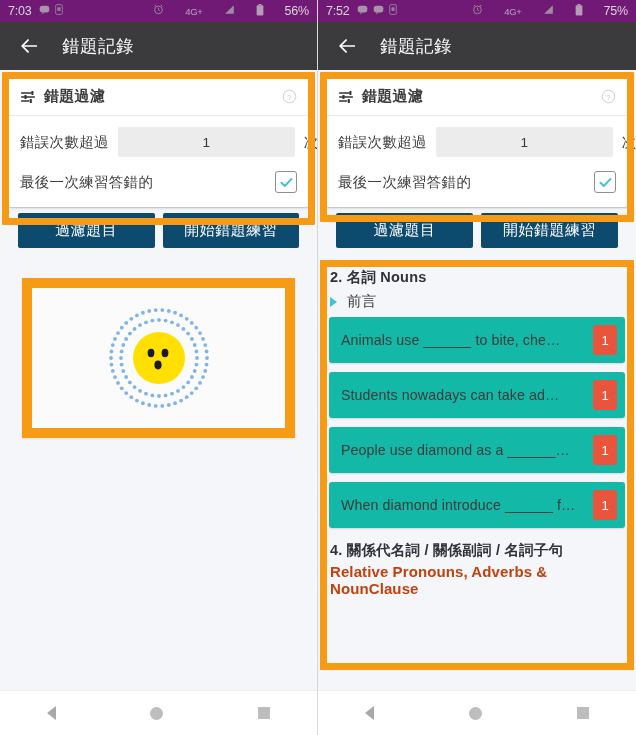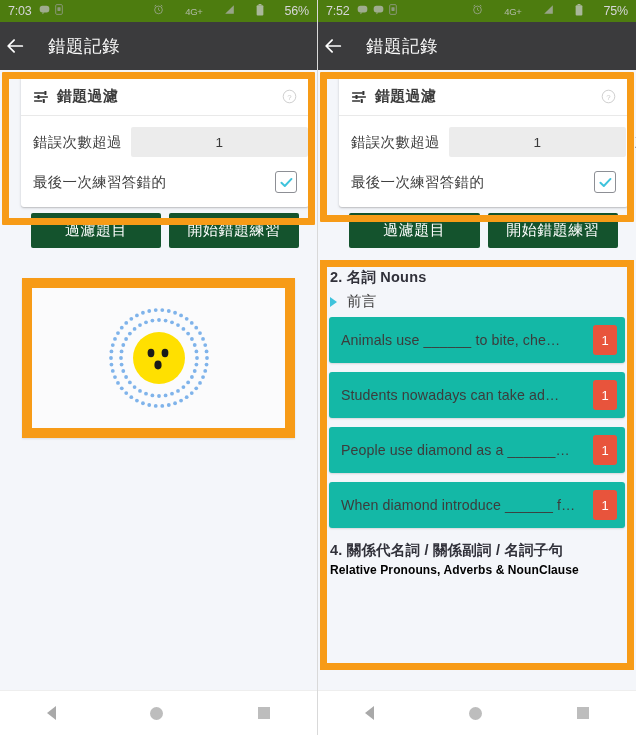--- a/index.html
+++ b/index.html
@@ -15,52 +15,53 @@
     width: 318px; height: 735px;
     display: flex; flex-direction: column;
     background: #F4F6FA;
     overflow: hidden;
   }
   .phone.left { border-right: 1px solid #d9d9d9; }
 
   
   .statusbar {
     height: 22px; flex: 0 0 22px;
-    background: #4d7c0f;
+    background: #701a75;
     display: flex; align-items: center;
     padding: 0 8px;
     color: #c9c9cb;
     font-size: 12px;
   }
   .sb-clock { font-size: 12.5px; color: #d6d6d8; letter-spacing: -0.2px; }
   .sb-left-icons { display: flex; align-items: center; gap: 5px; margin-left: 7px; }
   .sb-spacer { flex: 1 1 auto; }
   .sb-right { display: flex; align-items: center; gap: 21px; }
   .sb-ico { display: inline-block; opacity: .72; }
   .sb-net { font-size: 9.5px; letter-spacing: -.3px; opacity: .8; }
   .sb-pct { font-size: 12.5px; color: #d6d6d8; letter-spacing: -0.2px; }
 
   
   .appbar {
     height: 48px; flex: 0 0 48px;
     background: #3b3b3d;
     display: flex; align-items: center;
+    padding-left: 14px;
     color: #ffffff;
   }
   .appbar .back { width: 30px; height: 30px; display: flex; align-items: center; justify-content: center; }
   .appbar .title {
     font-size: 17.5px; margin-left: 18px;
     color: #fafafa; letter-spacing: .5px;
   }
 
   
   .content { flex: 1 1 auto; position: relative; overflow: hidden; background: #F4F6FA; }
 
   
-  .filter-wrap { position: relative; padding: 6px 8px 0 21px; }
+  .filter-wrap { position: relative; padding: 6px 8px 0 8px; }
   .filter-frame {
     position: absolute;
     border: 7px solid #F79B17;
     background: transparent;
     pointer-events: none;
     z-index: 5;
     border-radius: 1px;
   }
   .card {
     background: #ffffff;
@@ -106,21 +107,21 @@
     border: 1.6px solid #8d8f95;
     border-radius: 3px;
     display: flex; align-items: center; justify-content: center;
     background: #fff;
   }
 
   .btn-row { display: flex; gap: 8px; padding: 6px 10px 10px 10px; }
   .btn {
     flex: 1 1 0;
     height: 35px;
-    background: #14532d;
+    background: #0c4a6e;
     color: #ffffff;
     border: none; border-radius: 2px;
     font-size: 15px; letter-spacing: .5px;
     font-family: "Liberation Sans", sans-serif;
     display: flex; align-items: center; justify-content: center;
     cursor: pointer;
   }
 
   
   .empty-wrap { position: relative; margin: 20px 22px 0 22px; }
@@ -179,21 +180,21 @@
   .q-badge {
     flex: 0 0 auto;
     width: 24px; height: 30px;
     background: #E8543C;
     border-radius: 3px;
     color: #ffffff; font-size: 13px;
     display: flex; align-items: center; justify-content: center;
   }
   .sec-head-last { padding-top: 4px; }
   .sec-sub-en {
-    font-size: 12px; font-weight: bold; color: #000000;
+    font-size: 15px; font-weight: bold; color: #c2410c;
     padding: 1px 3px 0 3px; letter-spacing: .1px;
   }
 
   
   .navbar {
     height: 45px; flex: 0 0 45px;
     background: #ffffff;
     display: flex; align-items: center; justify-content: space-around;
     border-top: 1px solid #eee;
   }

